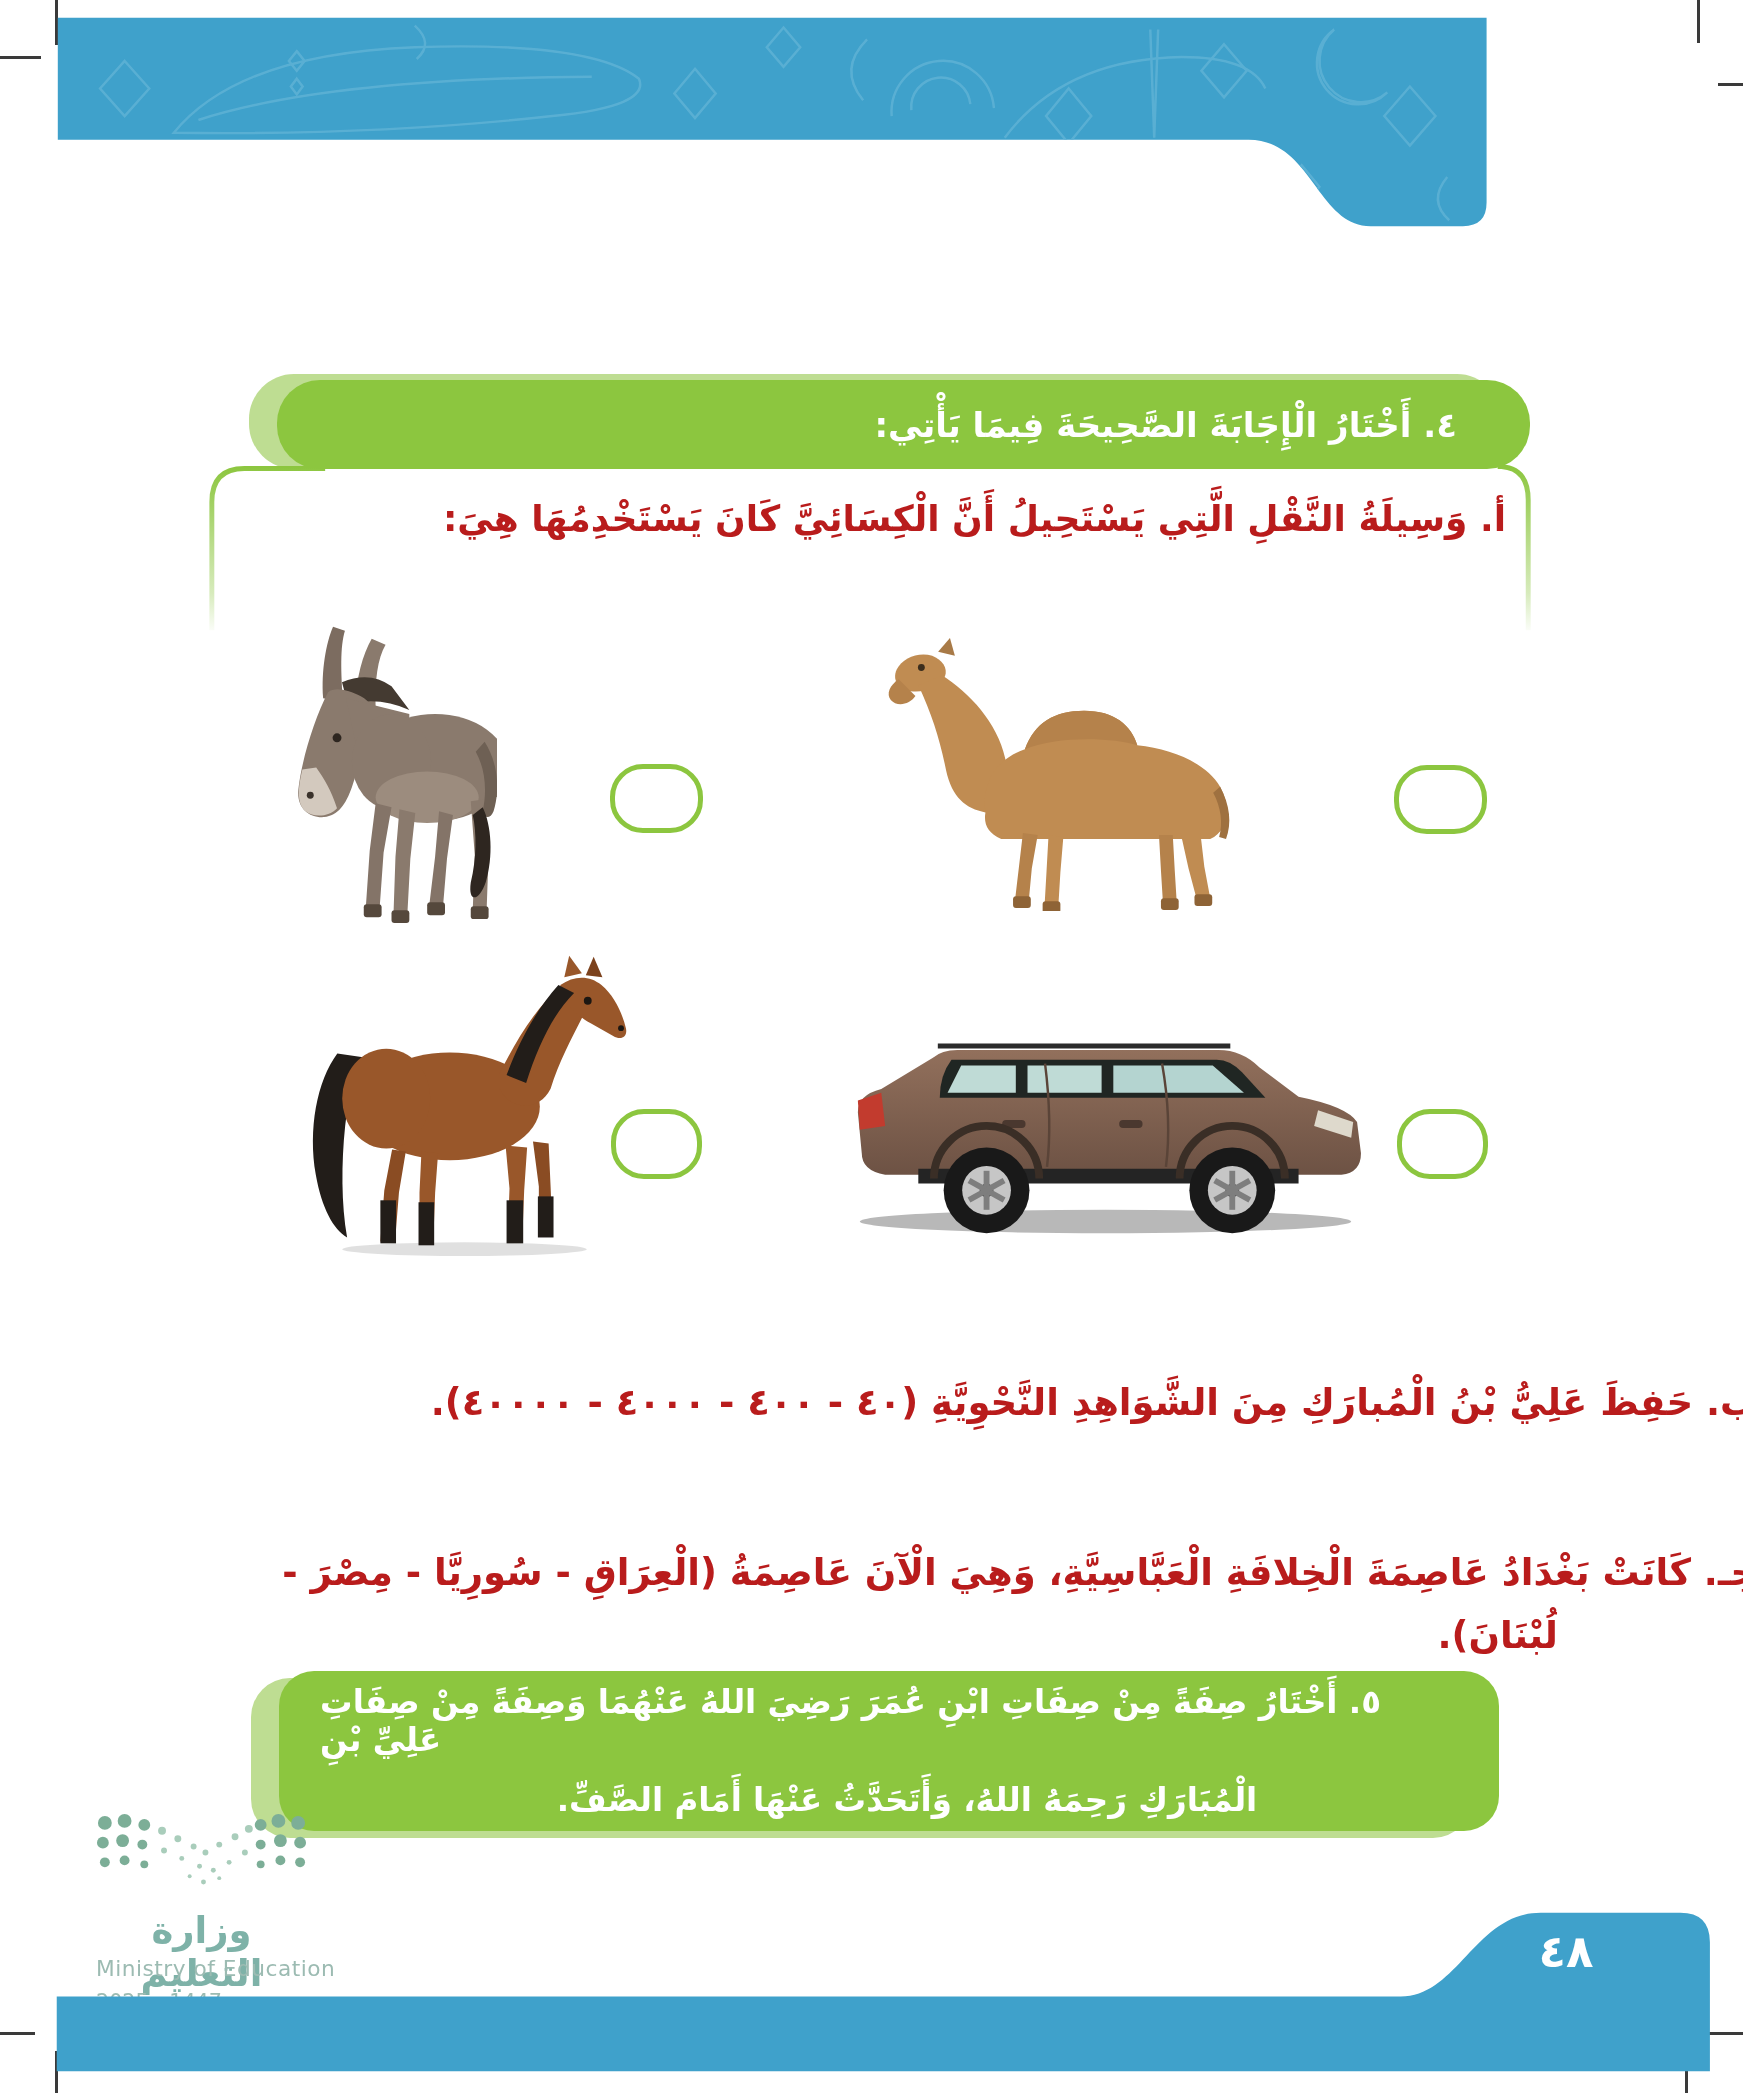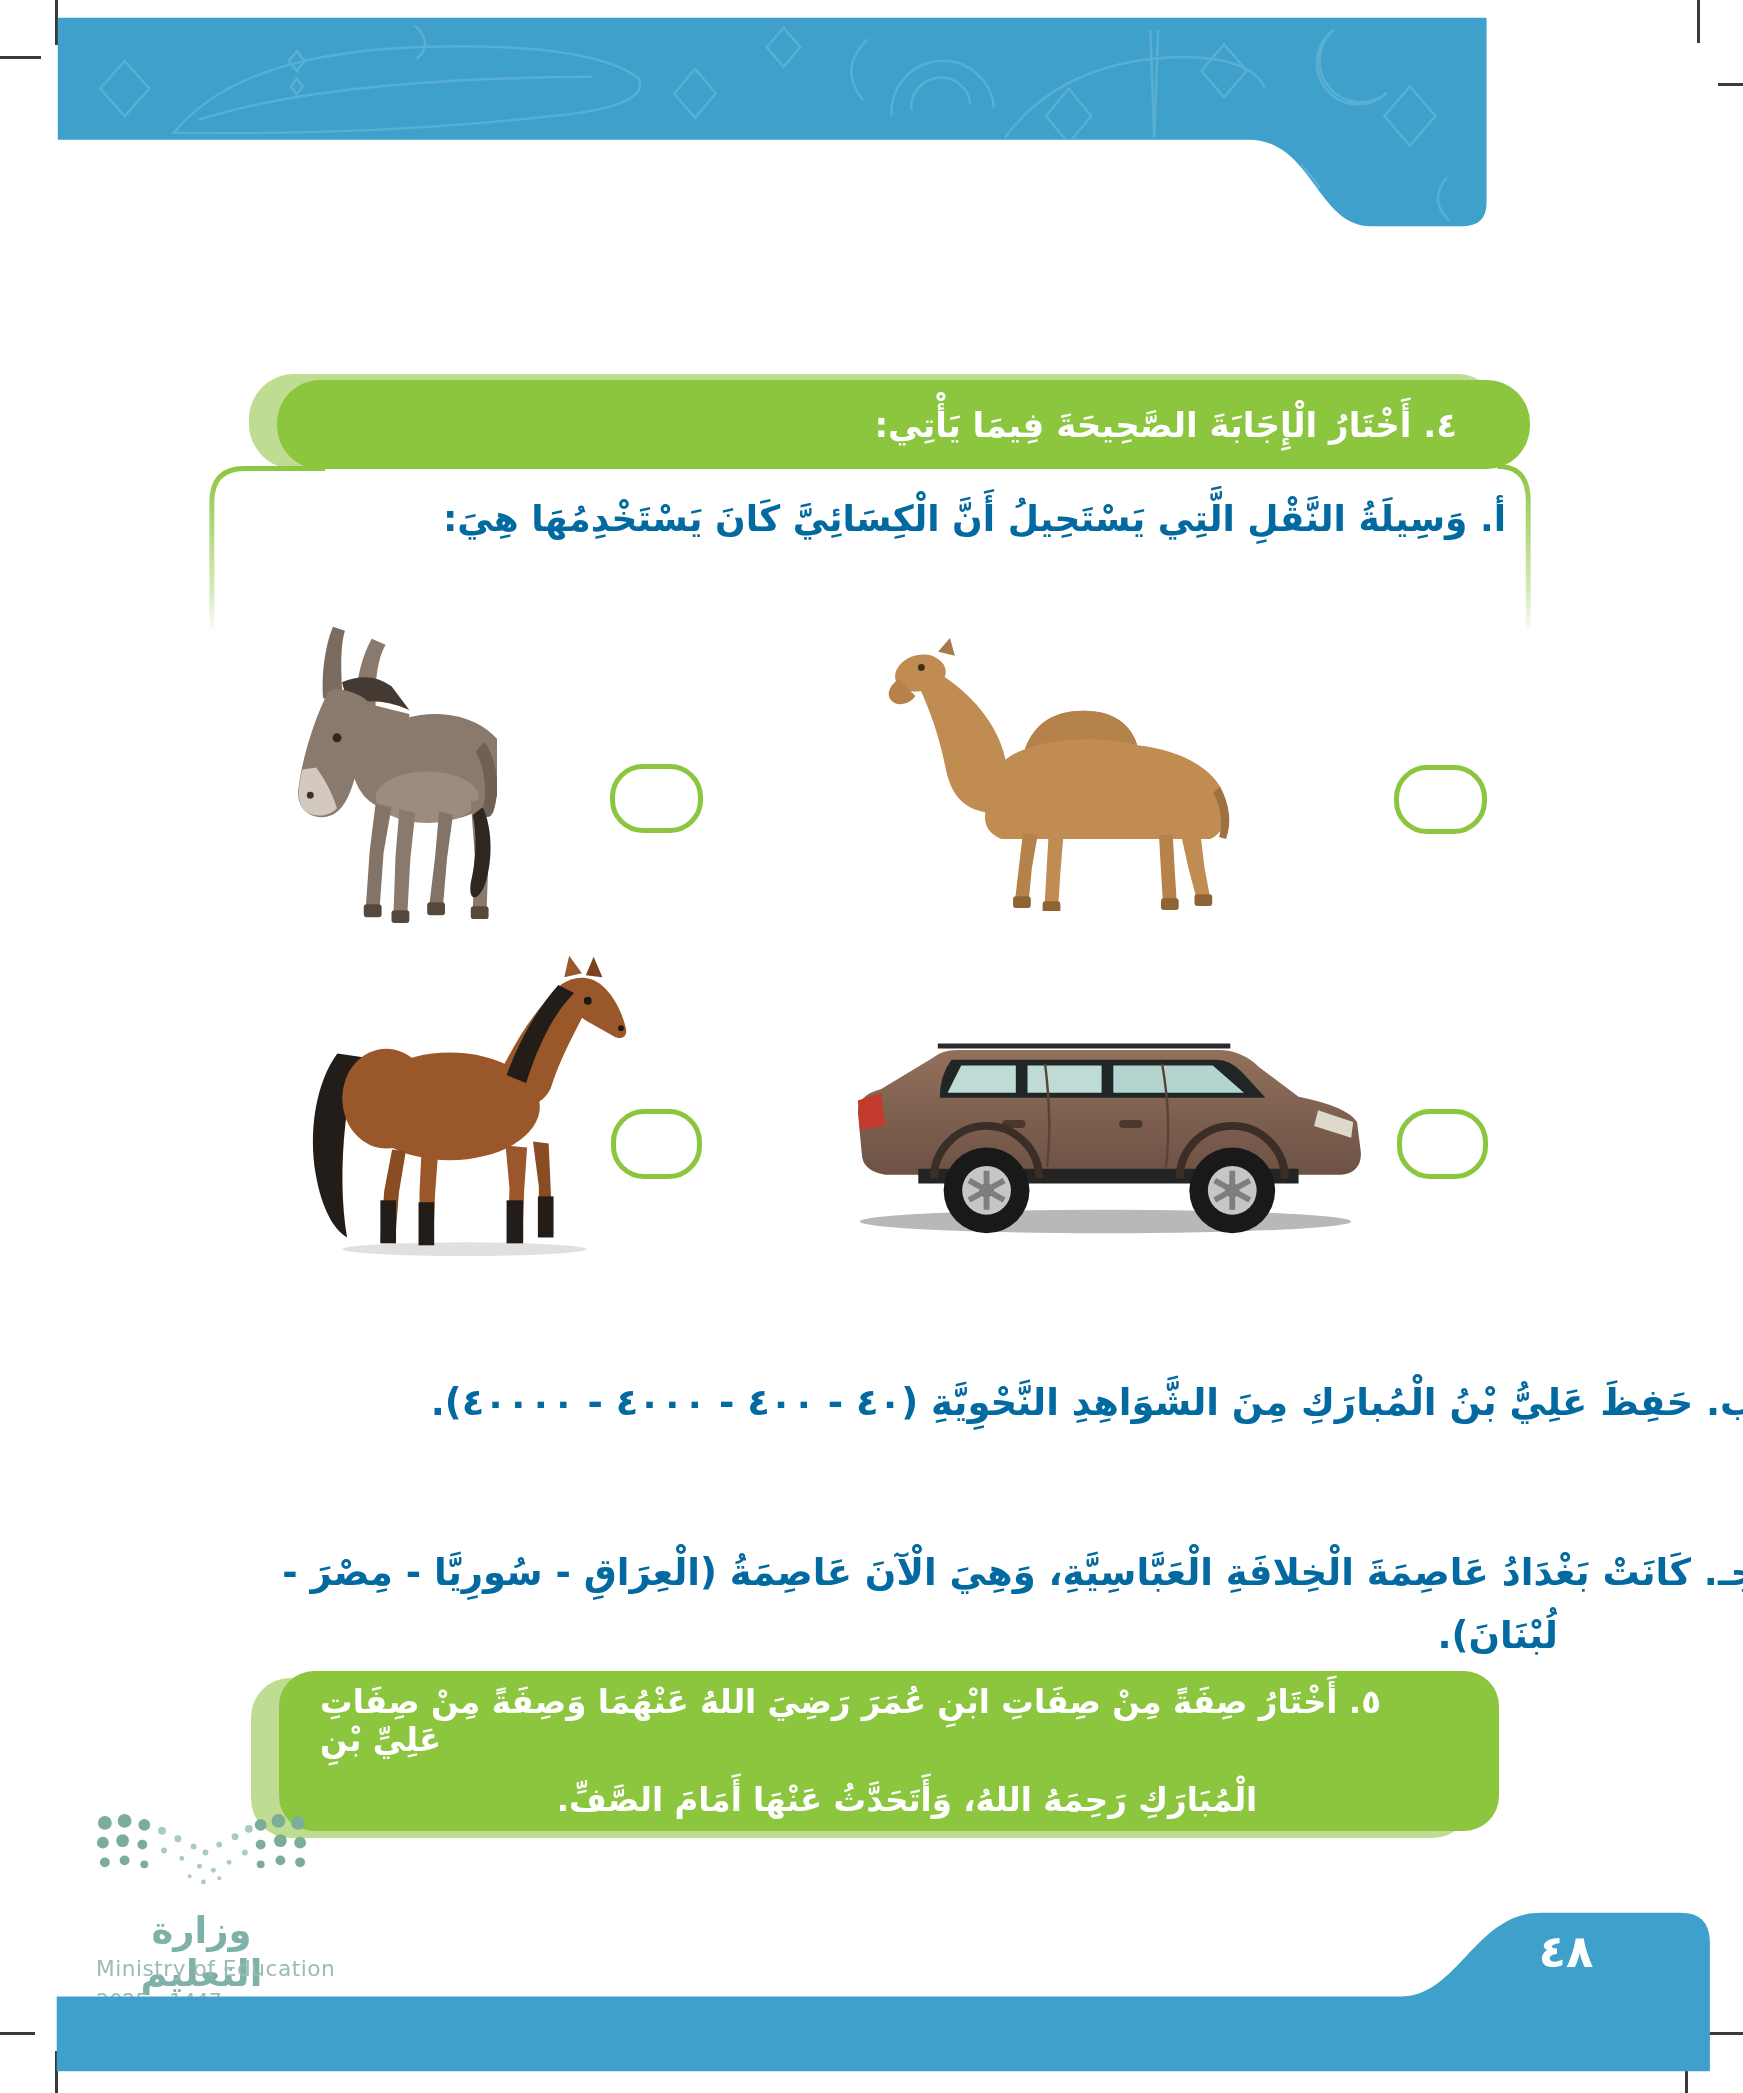--- a/index.html
+++ b/index.html
@@ -15,21 +15,21 @@
     position:absolute;background:#bedd92;border-radius:45px;
   }
   .bar-main{
     position:absolute;background:#8cc63f;border-radius:43px;
     color:#ffffff;font-weight:bold;direction:rtl;text-align:right;
     display:flex;align-items:center;justify-content:flex-start;
   }
   .bar-main .bar-text{padding-right:73px;font-size:34px;letter-spacing:0.5px;}
   
   .qtext{
-    position:absolute;direction:rtl;text-align:right;color:#0369a1;
+    position:absolute;direction:rtl;text-align:right;color:#b91c1c;
     font-weight:bold;white-space:nowrap;
   }
   
   .oval{
     position:absolute;border:5.9px solid #8cc63f;border-radius:33px;
     background:transparent;box-sizing:border-box;cursor:pointer;
   }
   
   .q5-main{
     position:absolute;background:#8cc63f;border-radius:35px;color:#fff;

